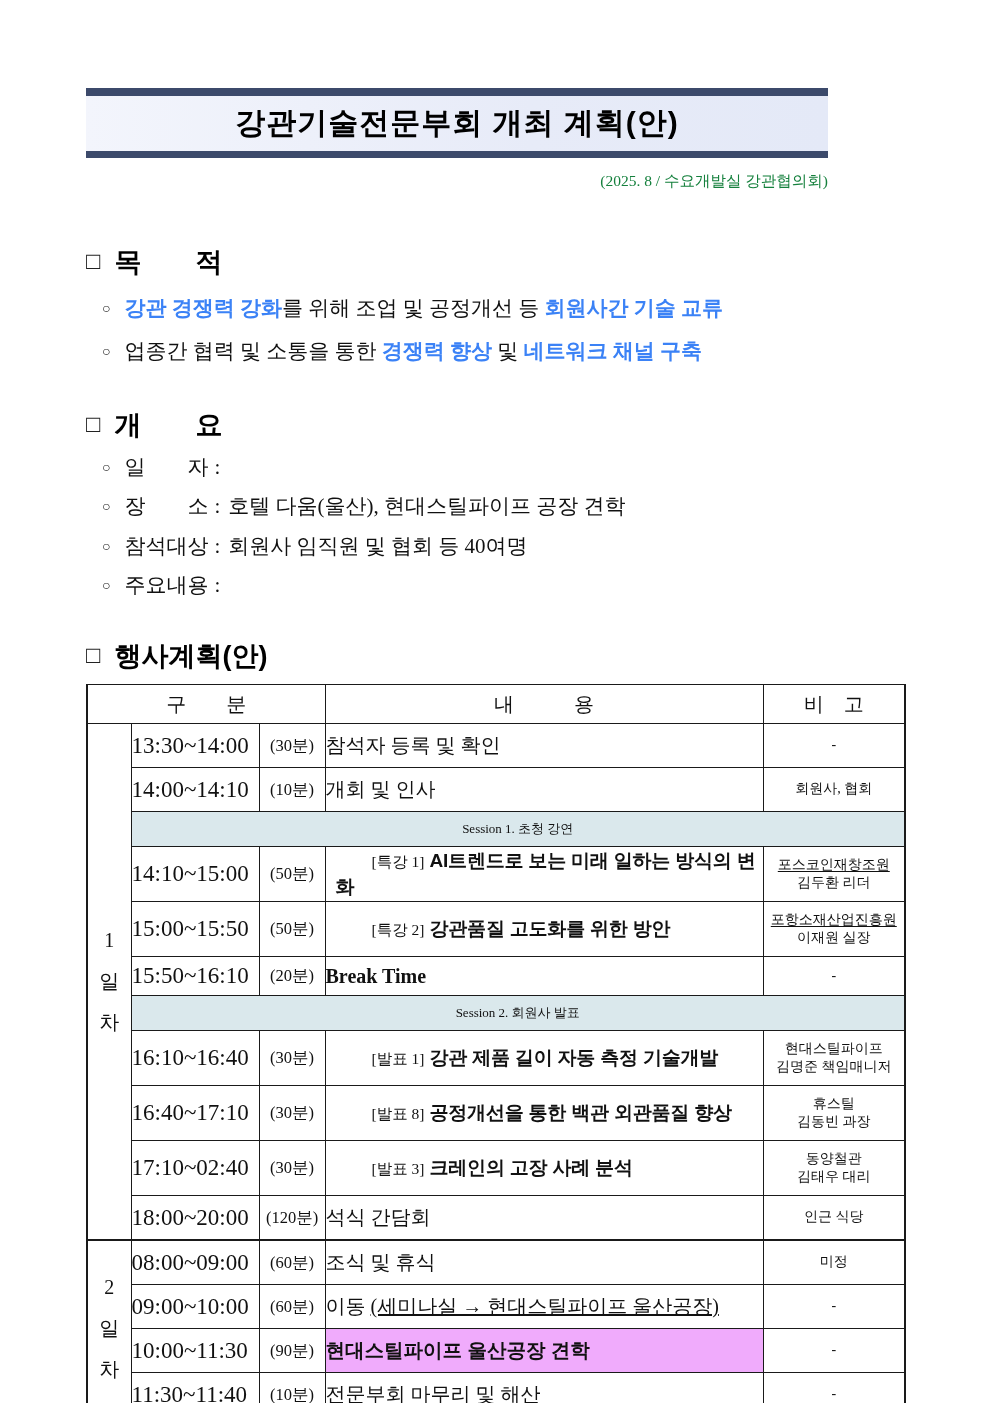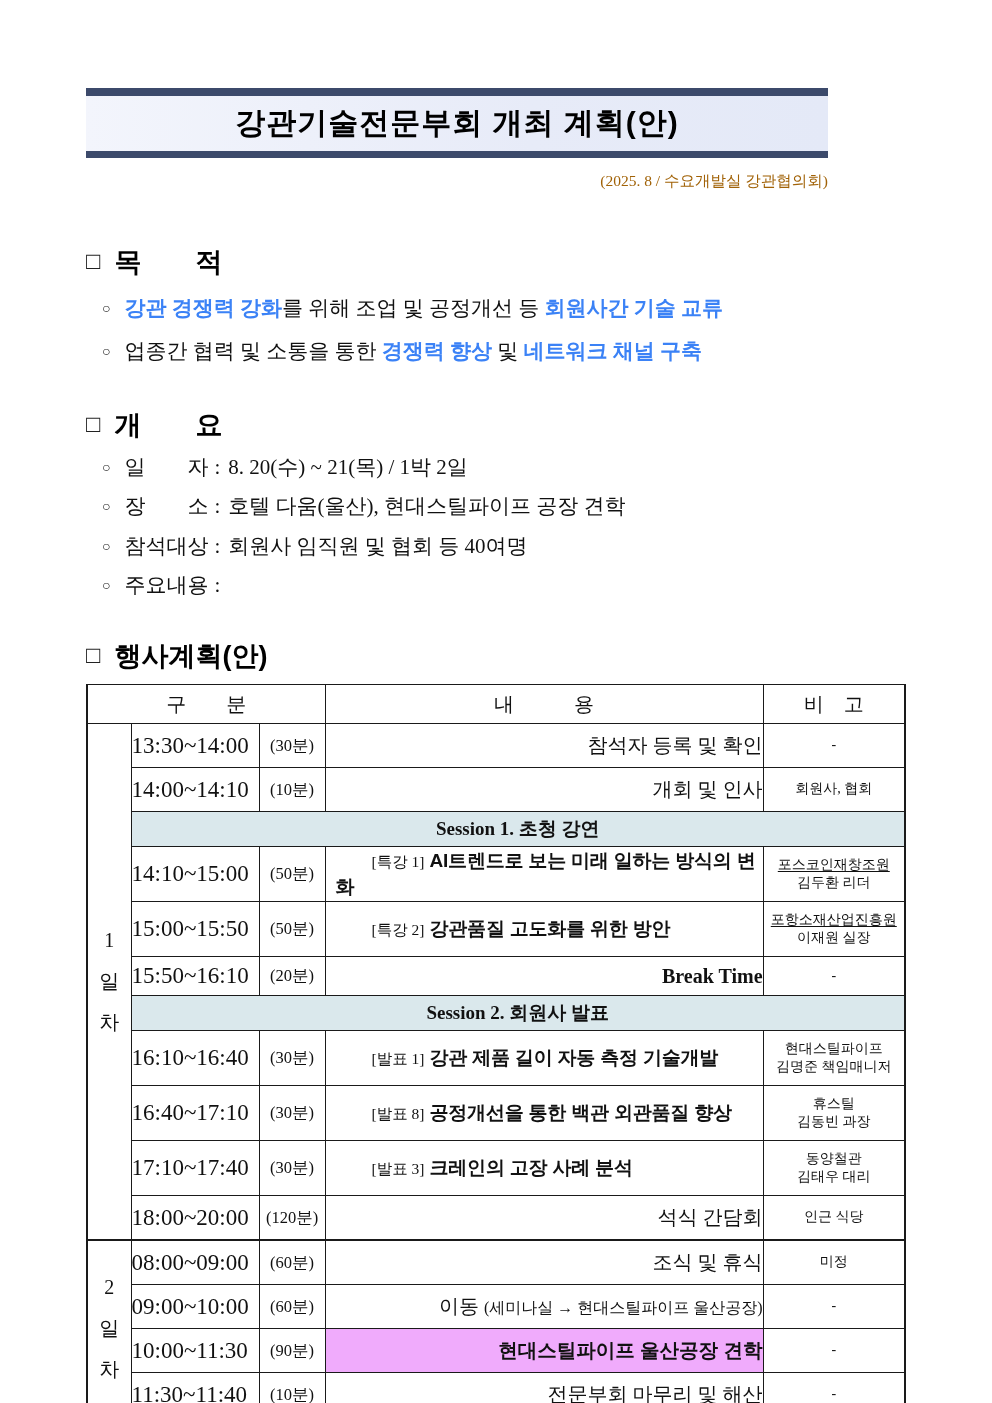--- a/index.html
+++ b/index.html
@@ -9,21 +9,21 @@
         padding:88px 76px 0 86px;}
 
   
   .title-block{width:100%;}
   .bar{height:8px;background:#3C4A6B;}
   .bar.bottom{height:7px;}
   .title-box{height:55px;display:flex;align-items:center;justify-content:center;
              background:linear-gradient(90deg,#F3F5FC 0%,#E7EBF8 60%,#E4E9F7 100%);}
   .title-box .t{font-family:"Liberation Sans","DejaVu Sans",sans-serif;
                 font-weight:bold;font-size:30px;letter-spacing:1px;color:#000;}
-  .subtitle{margin-top:13px;text-align:right;font-size:15.5px;color:#a16207;}
+  .subtitle{margin-top:13px;text-align:right;font-size:15.5px;color:#15803d;}
 
   
   .section-heading{display:flex;align-items:center;gap:14px;
                    font-family:"Liberation Sans","DejaVu Sans",sans-serif;
                    font-weight:bold;font-size:27px;color:#000;}
   .section-heading .sq{font-weight:normal;font-size:24px;line-height:1;color:#222;
                        transform:translateY(-1px);}
   .sec-purpose{margin-top:52px;}
   .sec-overview{margin-top:40px;}
   .sec-plan{margin-top:38px;}
@@ -47,34 +47,34 @@
   col.c-cont{width:438px;} col.c-rem{width:142px;}
 
   tr.hdr td{height:38px;text-align:center;font-size:20px;}
   td.day{ text-align:center;}
   .day-label{display:inline-block;width:1.15em;word-break:break-all;
              line-height:2.05;font-size:20px;text-align:center;}
   td.time{height:43px;text-align:left;font-size:23px;}
   tr.tall td.time{height:54px;}
   tr.short td.time{height:38px;}
   td.dur{text-align:center;font-size:16.5px;}
-  td.cont{text-align:right;font-size:20px;}
+  td.cont{text-align:left;font-size:20px;}
   td.cont.left{text-align:left;padding-left:10px;}
   td.cont .tag{font-size:15.5px;margin-left:36px;}
   td.cont .ttl{font-family:"Liberation Sans","DejaVu Sans",sans-serif;
                font-weight:bold;font-size:19px;letter-spacing:-0.2px;}
   td.cont.bold-c{font-weight:bold;}
-  td.cont .sub{font-size:16px;}
+  td.cont .sub{font-size:20px;text-decoration:underline;}
   td.cont.hl{background:#f0abfc;font-family:"Liberation Sans","DejaVu Sans",sans-serif;
              font-weight:bold;font-size:19.5px;}
   td.rem{text-align:center;font-size:14px;line-height:1.35;}
   .rem .org,.rem .person{display:block;}
   .rem .u{text-decoration:underline;text-underline-offset:2px;}
   tr.session td{height:34px;background:#DAE8EC;text-align:center;
-                font-weight:bold;font-size:19px;}
+                font-weight:normal;font-size:13px;}
   tr.day2-start td{border-top:2.5px solid #1a1a1a;}
 </style>
 </head>
 <body>
 
 <div class="page">
 
   <div class="title-block">
     <div class="bar top"></div>
     <div class="title-box">
@@ -98,21 +98,20 @@
   </div>
 
   <div class="section-heading sec-overview">
     <span class="sq">□</span>
     <span>개　　요</span>
   </div>
   <div class="ov-line">
     <span class="o">○</span>
     <span class="ov-label">일　　자</span>
     <span class="ov-sep">:</span>
-    <span class="ov-value">8. 20(수) ~ 21(목) / 1박 2일</span>
   </div>
   <div class="ov-line">
     <span class="o">○</span>
     <span class="ov-label">장　　소</span>
     <span class="ov-sep">:</span>
     <span class="ov-value">호텔 다움(울산), 현대스틸파이프 공장 견학</span>
   </div>
   <div class="ov-line">
     <span class="o">○</span>
     <span class="ov-label">참석대상</span>
@@ -214,21 +213,21 @@
         <td class="cont left">
           <span class="tag">[발표 8]</span>
           <span class="ttl">공정개선을 통한 백관 외관품질 향상</span>
         </td>
         <td class="rem">
           <span class="org">휴스틸</span>
           <span class="person">김동빈 과장</span>
         </td>
       </tr>
       <tr class="tall">
-        <td class="time">17:10~17:40</td>
+        <td class="time">17:10~02:40</td>
         <td class="dur">(30분)</td>
         <td class="cont left">
           <span class="tag">[발표 3]</span>
           <span class="ttl">크레인의 고장 사례 분석</span>
         </td>
         <td class="rem">
           <span class="org">동양철관</span>
           <span class="person">김태우 대리</span>
         </td>
       </tr>

